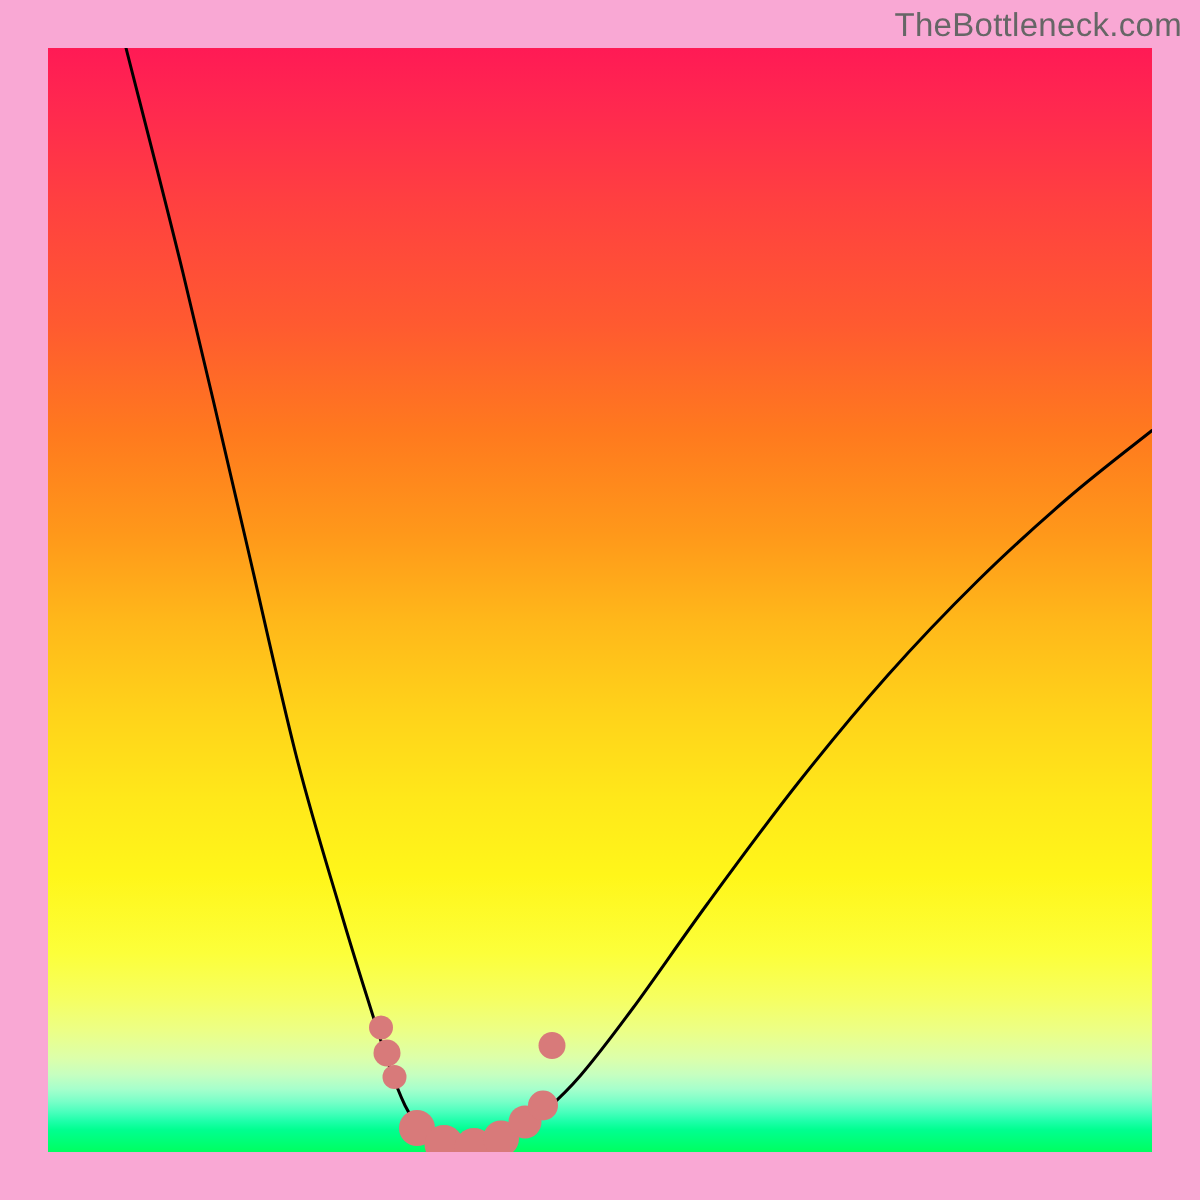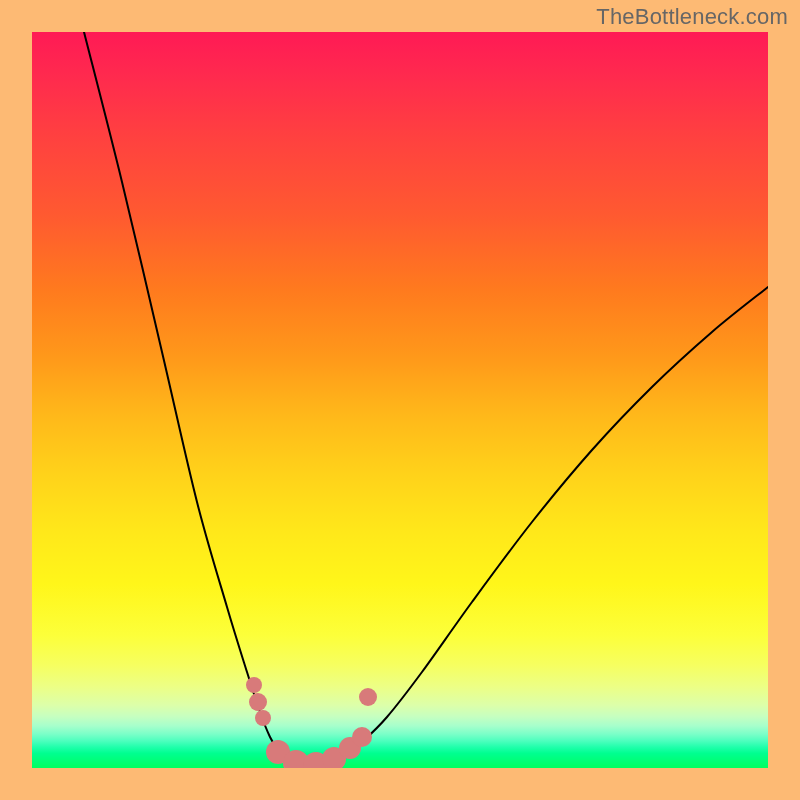--- a/index.html
+++ b/index.html
@@ -8,21 +8,21 @@
     width: 800px;
     height: 800px;
     background: #000;
     overflow: hidden;
     font-family: Arial, Helvetica, sans-serif;
   }
   .frame {
     position: absolute;
     left: 0; top: 0;
     width: 800px; height: 800px;
-    background: #fdba74;
+    background: #f9a8d4;
   }
   .watermark {
     position: absolute;
     top: 4px;
     right: 12px;
     color: #666;
     font-size: 22px;
     font-weight: 400;
     letter-spacing: 0.2px;
     z-index: 5;

